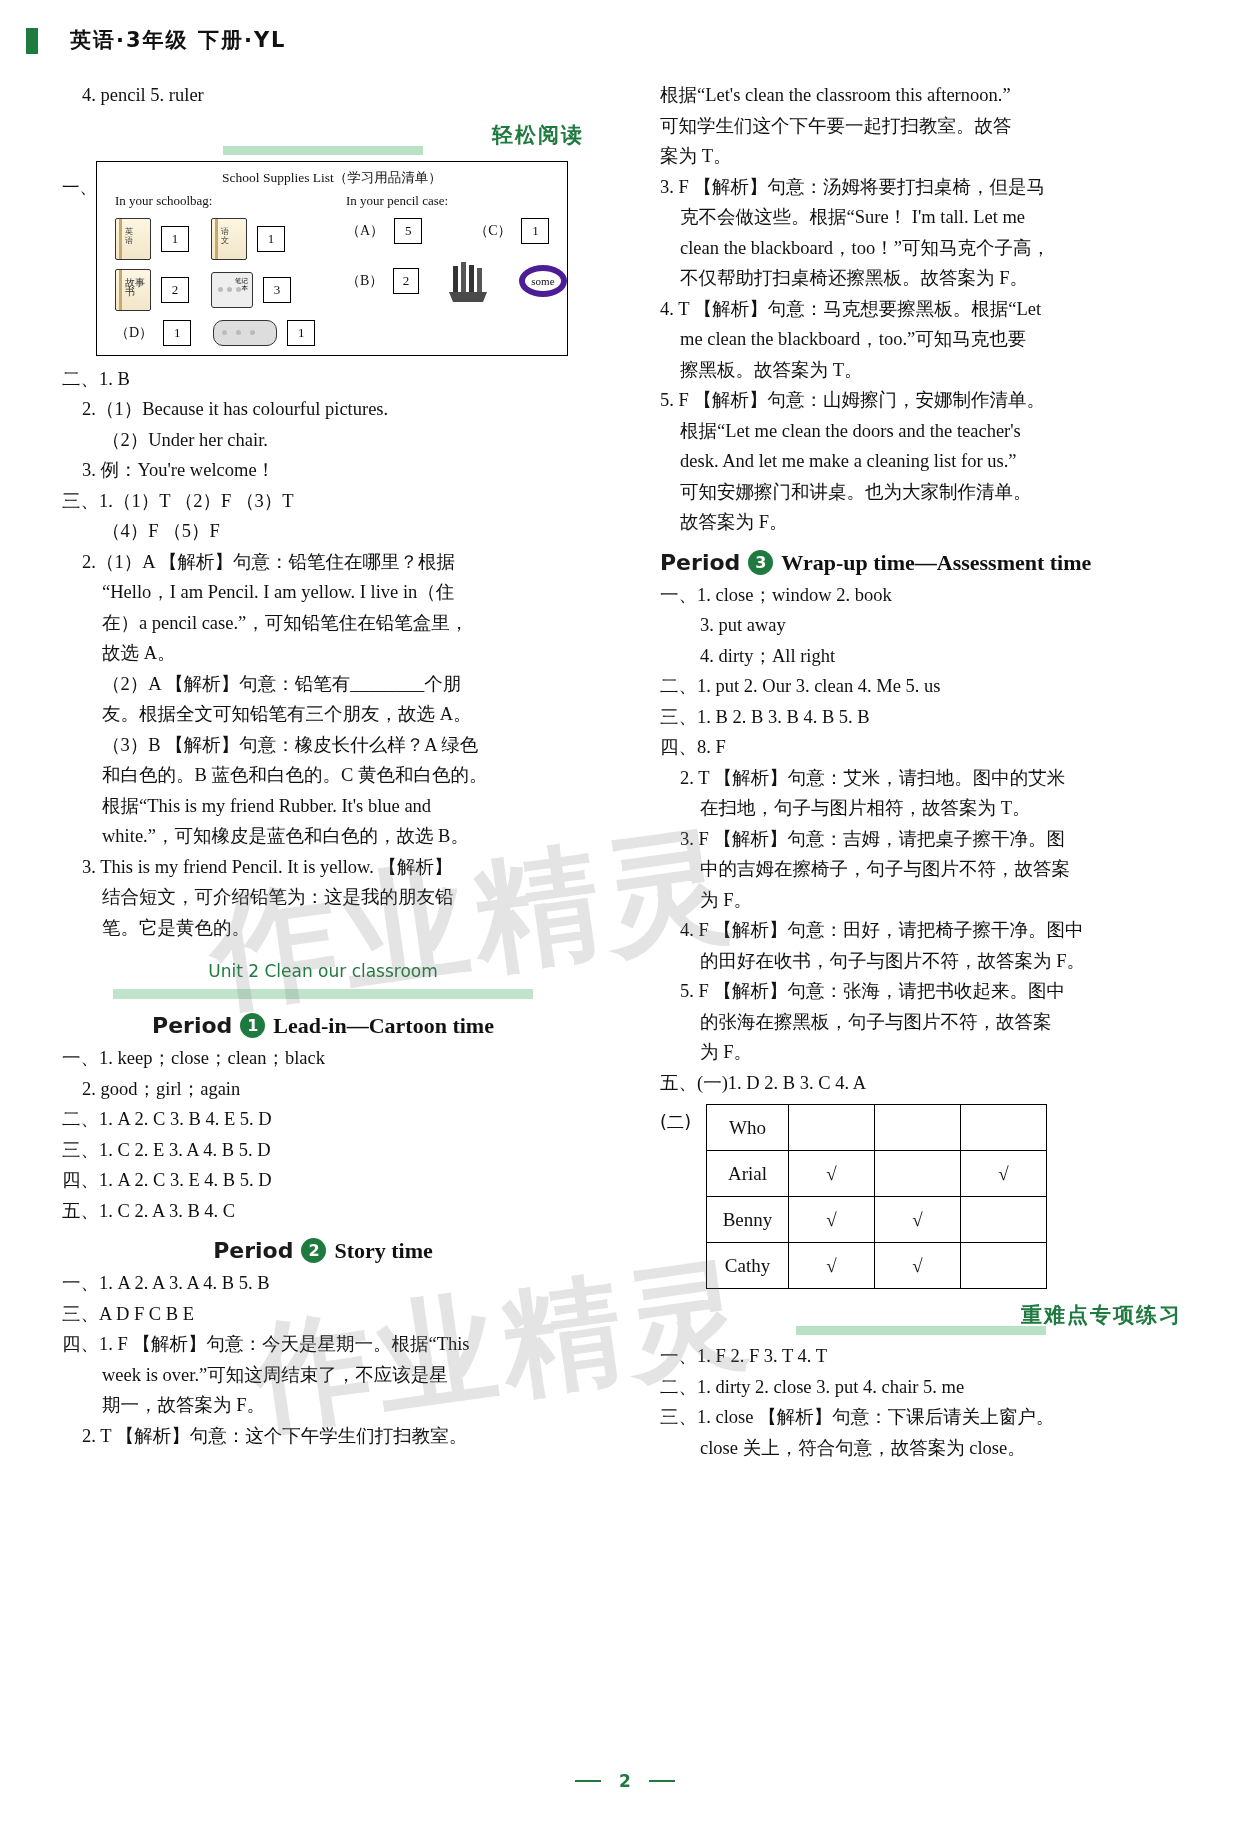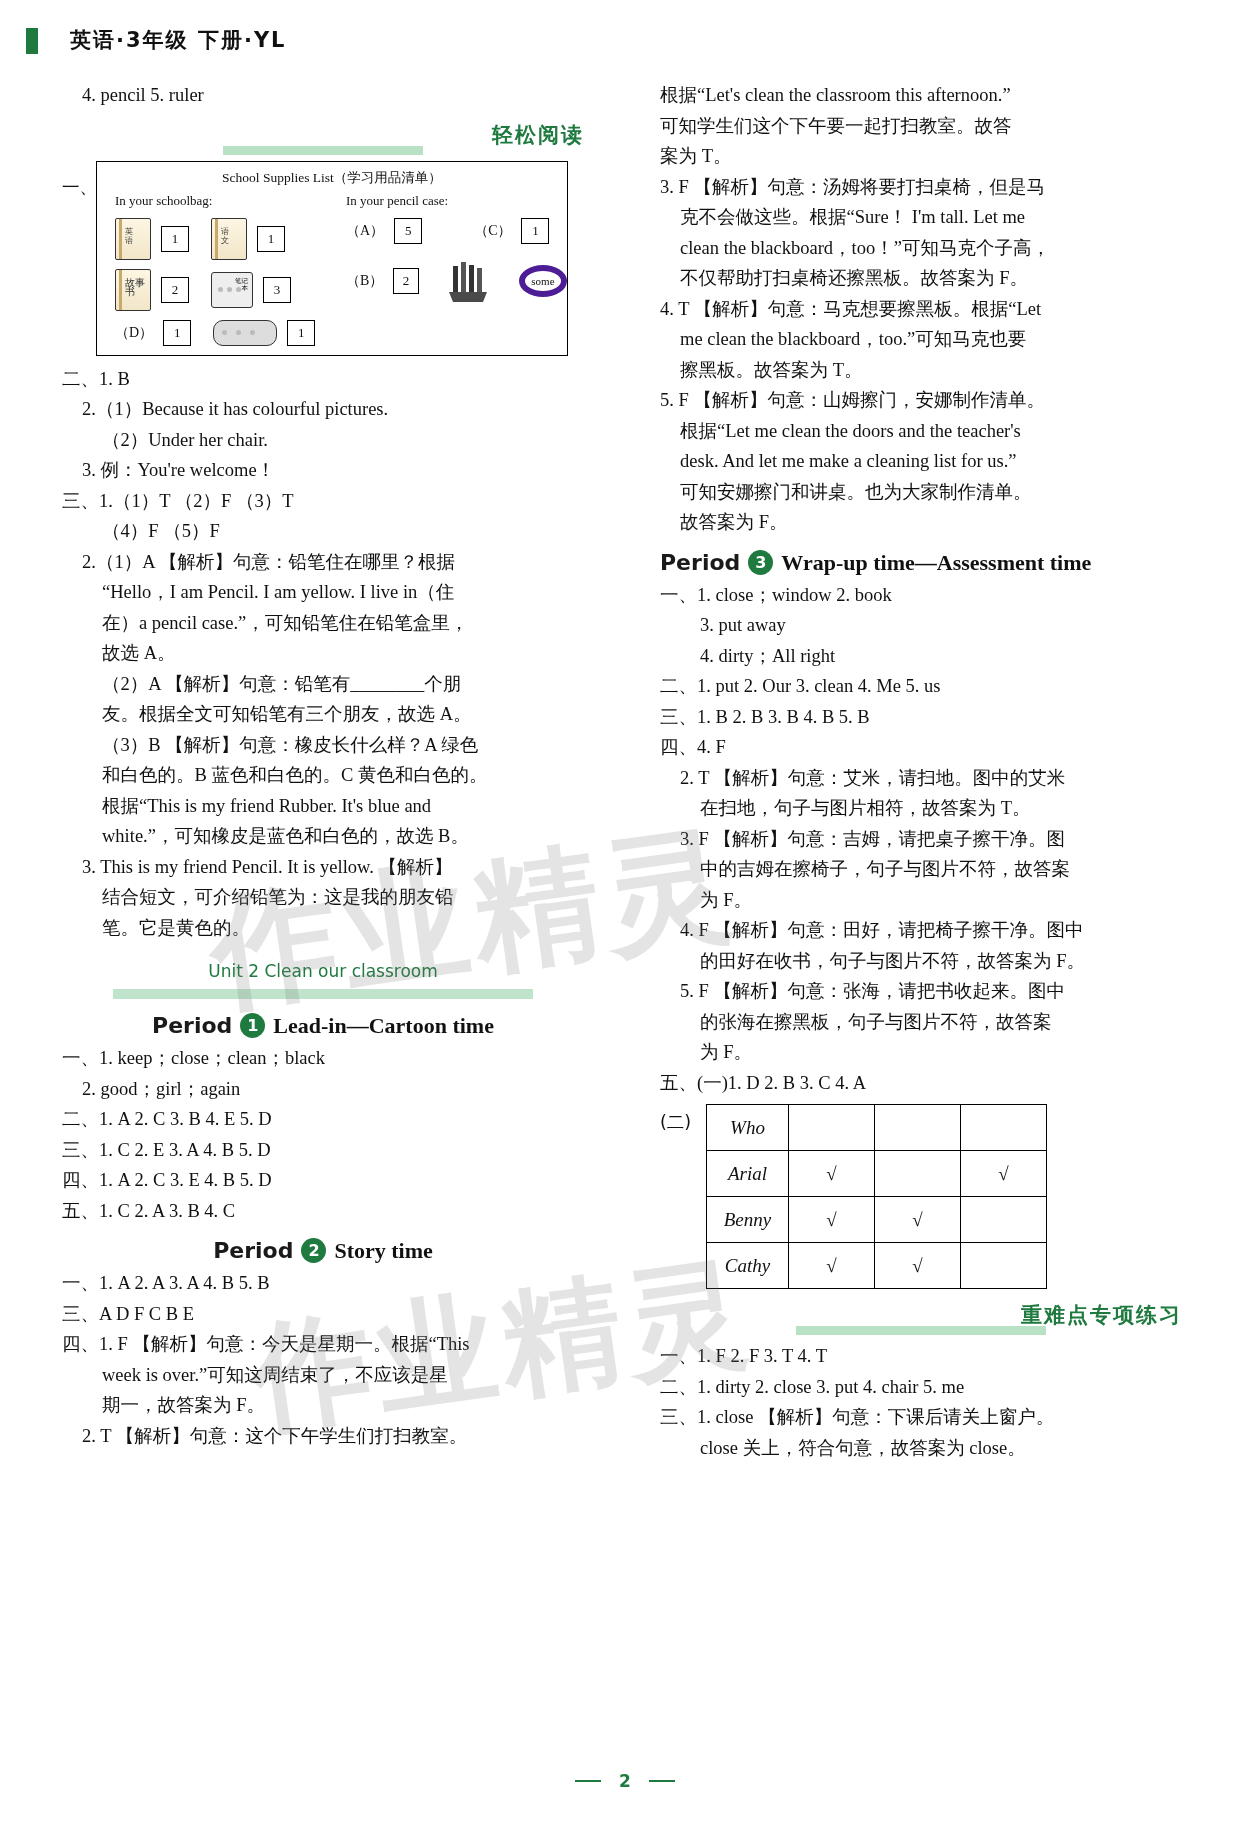--- a/index.html
+++ b/index.html
@@ -108,21 +108,21 @@
   }
 
   
   .tbl-wrap { display:flex; margin-top:6px; }
   .tbl-lead { font-family:"DejaVu Sans", sans-serif; font-size:17.5px; padding-top:6px; width:46px; }
   table.chk { border-collapse:collapse; }
   table.chk td {
     border:1px solid #000; width:83px; height:43px; text-align:center;
     font-size:19px; font-family:"Liberation Serif", serif;
   }
-  table.chk td.nm { width:79px; font-style:italic; }
+  table.chk td.nm { width:79px; }
   .tick { font-size:22px; font-family:"Liberation Serif", serif; }
 
   
   .footer {
     position:absolute; bottom:30px; left:0; width:1250px; text-align:center;
   }
   .footer .pg {
     font-family:"DejaVu Sans", sans-serif; font-size:17px; color:#1f7a3f; font-weight:bold;
     display:inline-block; position:relative; padding:0 18px;
   }
@@ -312,21 +312,21 @@
 
     <div class="period" style="text-align:left;">
       <span class="pw">Period</span><span class="circle-num">3</span><span class="ptitle">Wrap-up time—Assessment time</span>
     </div>
 
     <div class="line">一、1. close；window    2. book</div>
     <div class="line indent2">3. put away</div>
     <div class="line indent2">4. dirty；All right</div>
     <div class="line">二、1. put    2. Our    3. clean    4. Me    5. us</div>
     <div class="line">三、1. B    2. B    3. B    4. B    5. B</div>
-    <div class="line">四、4. F</div>
+    <div class="line">四、8. F</div>
 
     <div class="line indent1">2. T  【解析】句意：艾米，请扫地。图中的艾米</div>
     <div class="line indent2">在扫地，句子与图片相符，故答案为 T。</div>
     <div class="line indent1">3. F  【解析】句意：吉姆，请把桌子擦干净。图</div>
     <div class="line indent2">中的吉姆在擦椅子，句子与图片不符，故答案</div>
     <div class="line indent2">为 F。</div>
     <div class="line indent1">4. F  【解析】句意：田好，请把椅子擦干净。图中</div>
     <div class="line indent2">的田好在收书，句子与图片不符，故答案为 F。</div>
     <div class="line indent1">5. F  【解析】句意：张海，请把书收起来。图中</div>
     <div class="line indent2">的张海在擦黑板，句子与图片不符，故答案</div>

